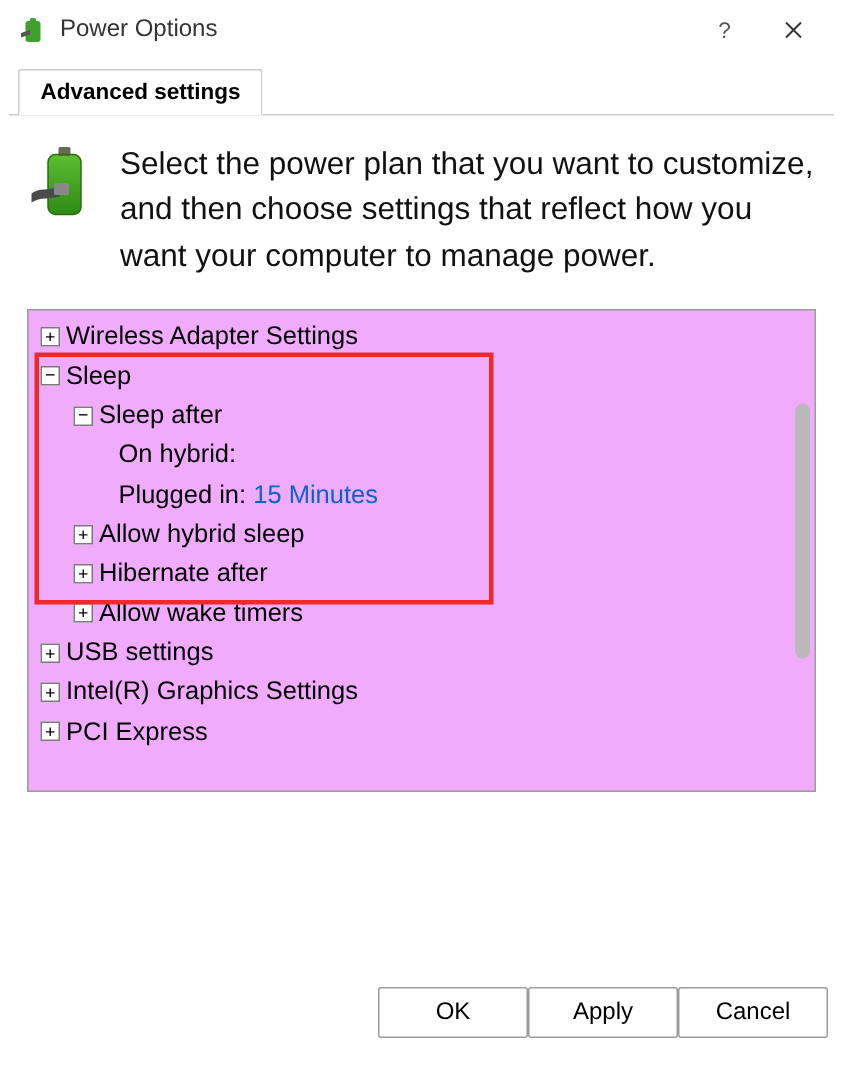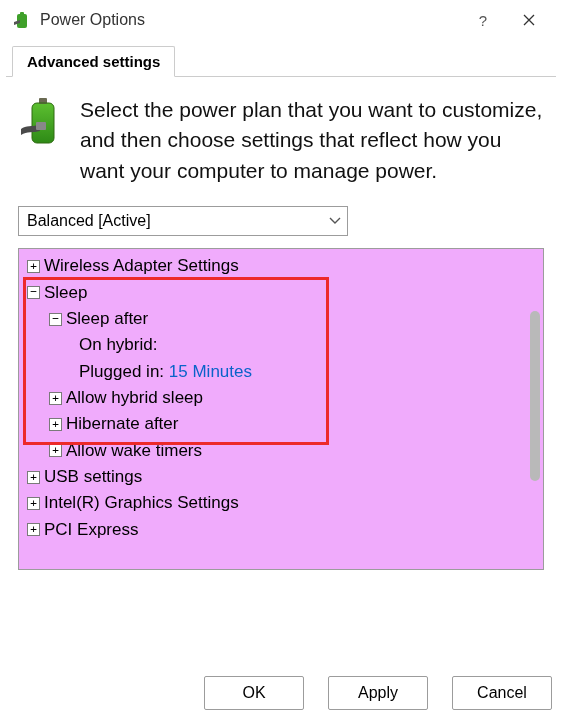--- a/index.html
+++ b/index.html
@@ -135,24 +135,24 @@
     border: 1px solid #9c9c9c;
     background: #fff;
     font-size: 16px;
     padding: 7px 18px;
     min-width: 108px;
     text-align: center;
     border-radius: 2px;
   }
   .footer {
     position: absolute;
-    bottom: 0;
+    bottom: 18px;
     right: 10px;
     display: flex;
-    gap: 24px;
+    gap: 0;
   }
   .footer .btn { min-width: 100px; padding: 7px 8px; }
 </style>
 </head>
 <body>
 
 <div class="titlebar">
   <div class="icon">
     <svg width="20" height="20" viewBox="0 0 20 20">
       <rect x="5" y="4" width="10" height="14" rx="2" fill="#3fa02a"></rect>
@@ -186,28 +186,20 @@
           </linearGradient>
         </defs>
         <rect x="14" y="8" width="22" height="40" rx="5" fill="none" stroke="#2e6b11" stroke-width="1"></rect>
         <path d="M3 34 C 8 30 14 32 20 30 L 22 36 C 15 38 9 36 3 40 Z" fill="#4a4a4a"></path>
         <rect x="18" y="27" width="10" height="8" rx="1" fill="#888"></rect>
       </svg>
     </div>
     <div class="text">Select the power plan that you want to customize, and then choose settings that reflect how you want your computer to manage power.</div>
   </div>
 
-  <div class="combo">
-    <span>Balanced [Active]</span>
-    <span class="chev">
-      <svg width="12" height="8" viewBox="0 0 12 8">
-          <path d="M1 1 L6 6 L11 1" stroke="#555" stroke-width="1.4" fill="none"></path>
-        </svg>
-    </span>
-  </div>
 
   <div class="tree-wrap">
     <div class="hot" style="left:4px; top:28px; width:306px; height:168px;"></div>
     <div class="scrollbar"></div>
     <div class="tree">
       <div class="row pad0">
         <span class="sq plus"></span>
         <span>Wireless Adapter Settings</span>
       </div>
       <div class="row pad0">

